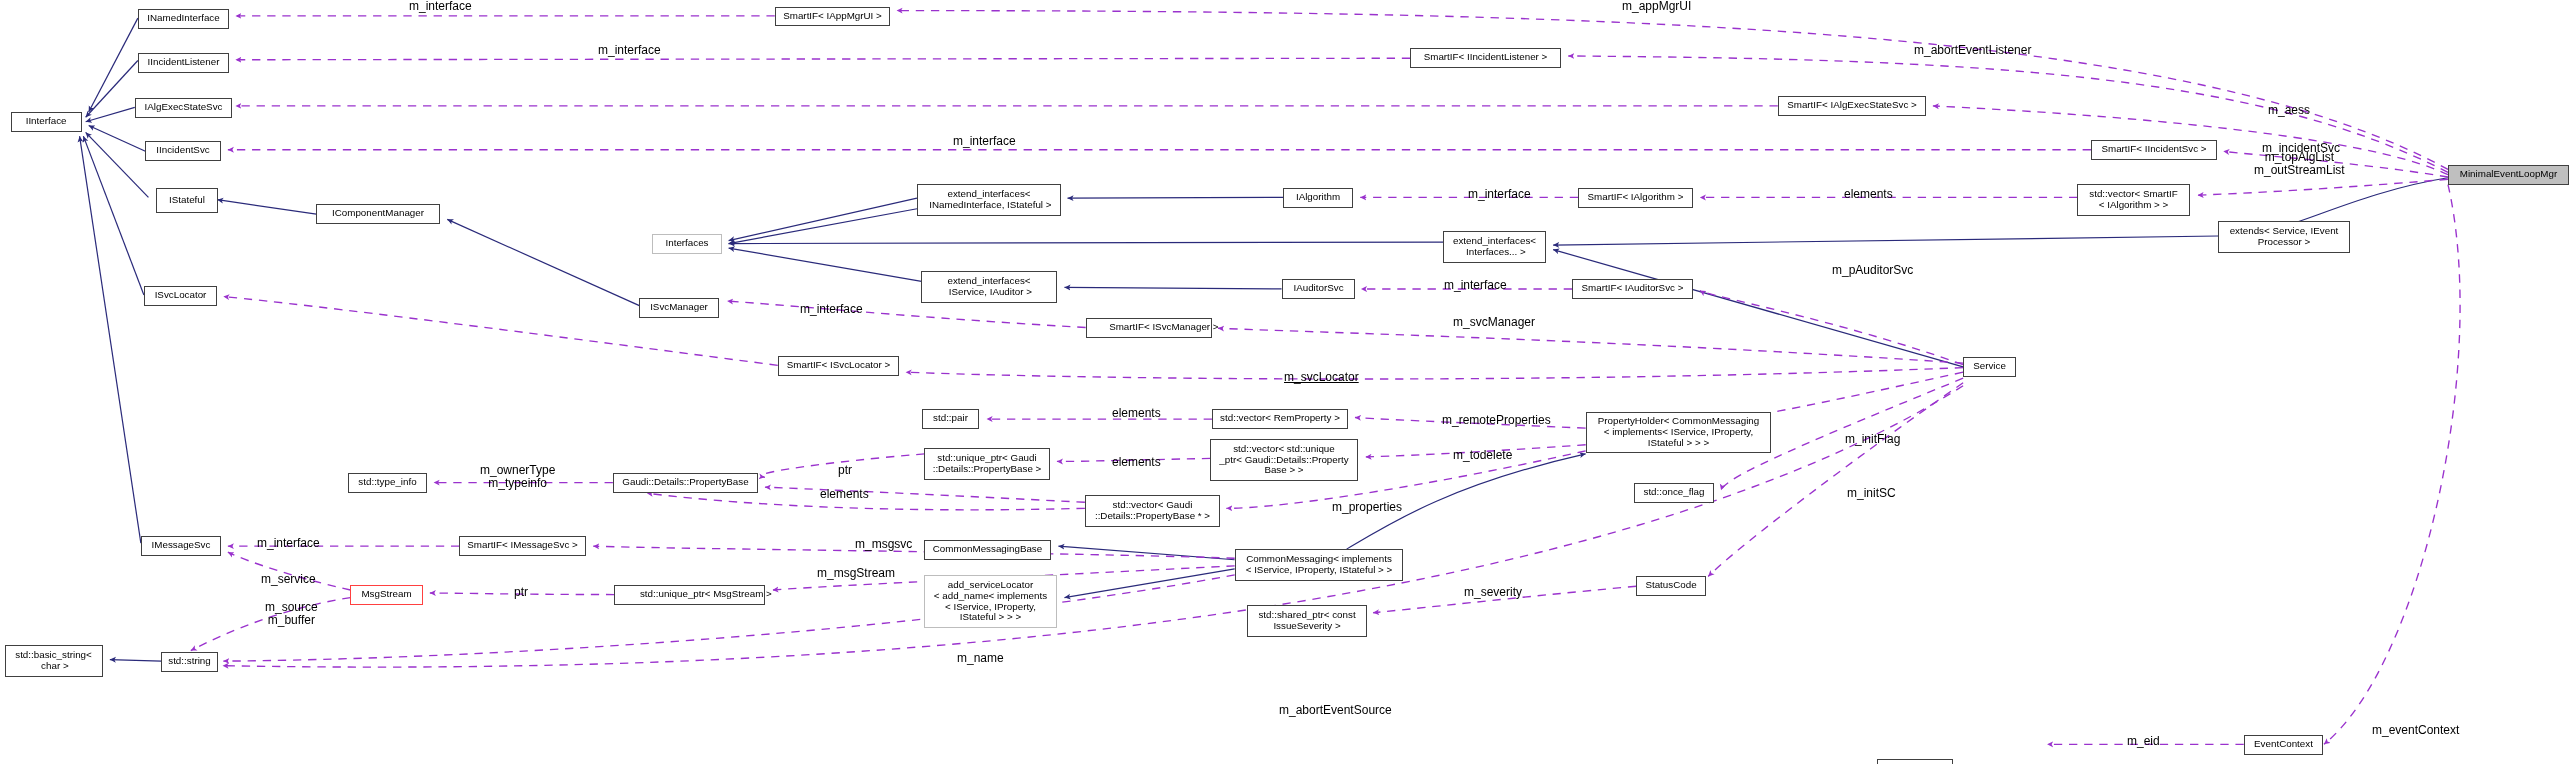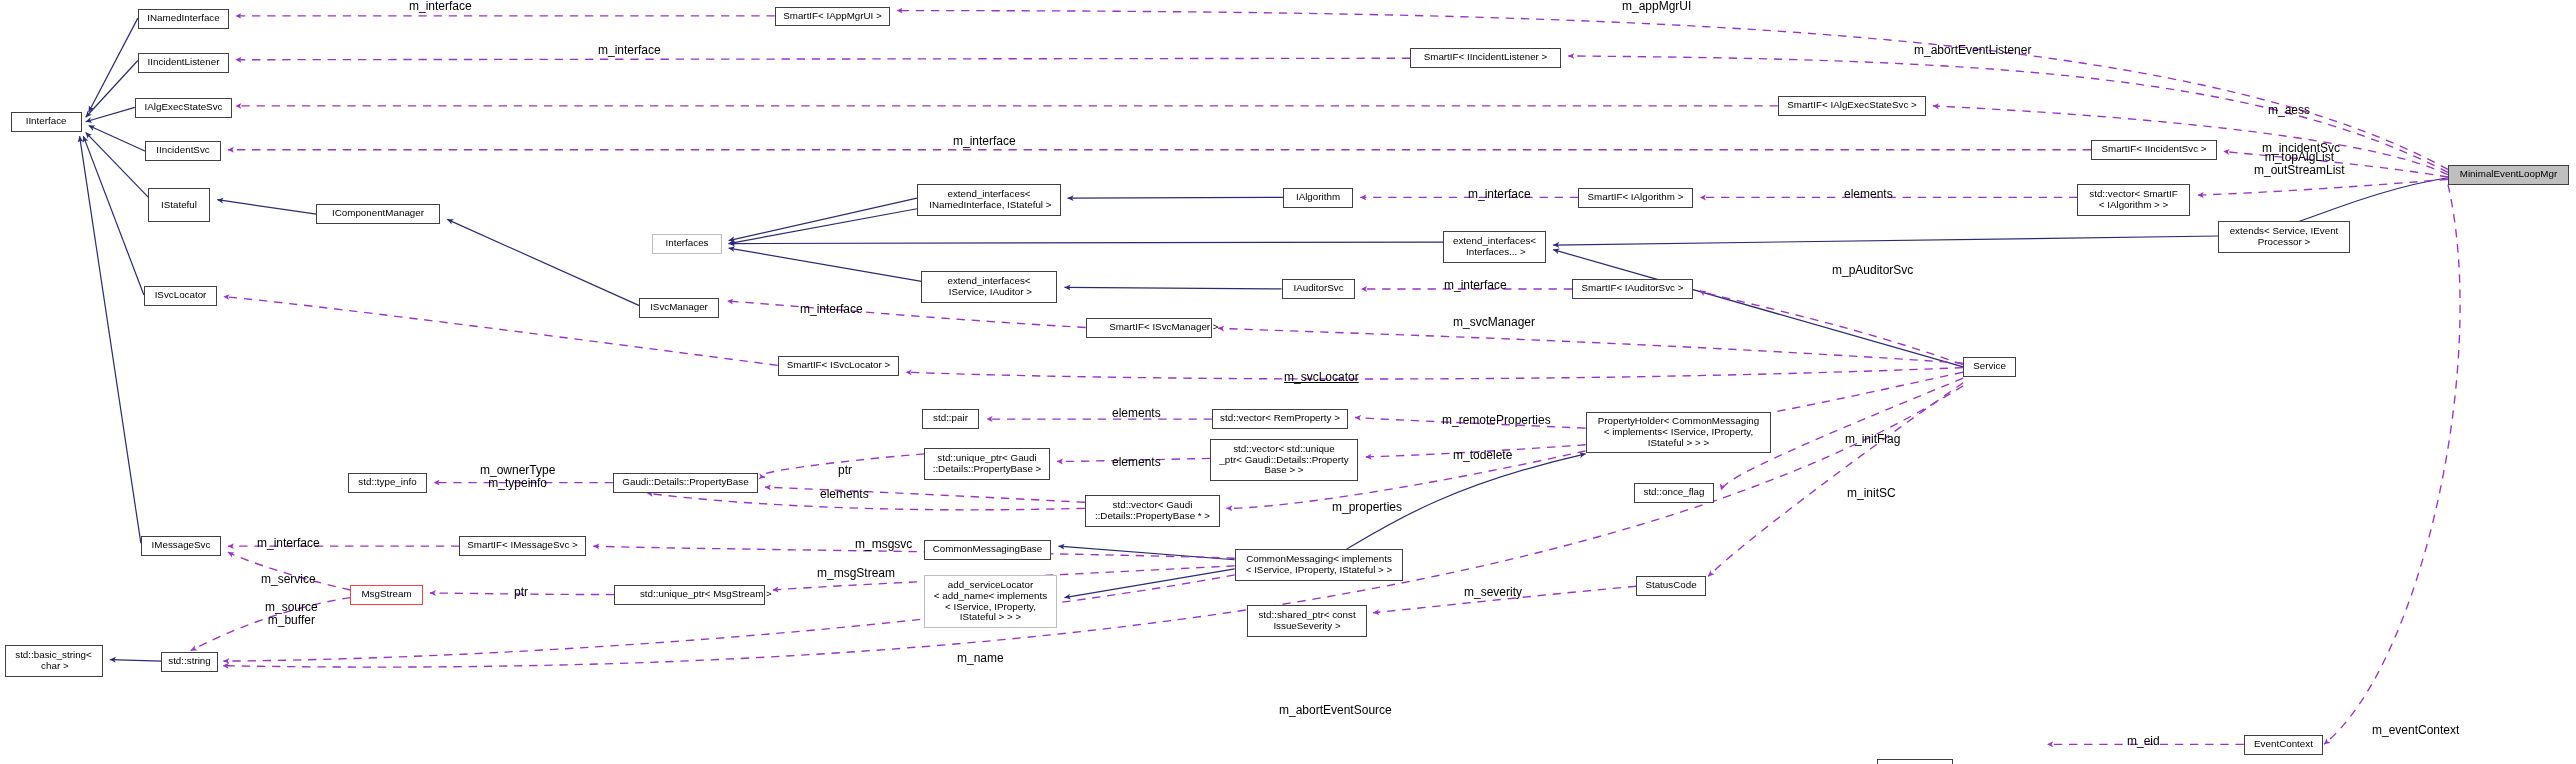--- a/index.html
+++ b/index.html
@@ -98,21 +98,21 @@
       <path d="M3236,244 C3290,480 3200,880 3072,984"></path>
     </g>
   </svg>
 
   <div id="nodes">
       <div class="node dark" style="left: 10.6px; top: 112px; width: 71px; height: 19.7px;">IInterface</div>
       <div class="node dark" style="left: 138px; top: 9px; width: 91px; height: 19.7px;">INamedInterface</div>
       <div class="node dark" style="left: 138px; top: 53px; width: 91px; height: 19.7px;">IIncidentListener</div>
       <div class="node dark" style="left: 135px; top: 98px; width: 97px; height: 19.7px;">IAlgExecStateSvc</div>
       <div class="node dark" style="left: 145px; top: 141px; width: 76px; height: 19.7px;">IIncidentSvc</div>
-      <div class="node dark" style="left: 148px; top: 188px; width: 62px; height: 34px;">IStateful</div>
+      <div class="node dark" style="left: 156px; top: 188px; width: 62px; height: 25px;">IStateful</div>
       <div class="node dark" style="left: 144px; top: 286px; width: 73px; height: 19.7px;">ISvcLocator</div>
       <div class="node dark" style="left: 141px; top: 536px; width: 80px; height: 19.7px;">IMessageSvc</div>
       <div class="node dark" style="left: 316px; top: 204px; width: 124px; height: 19.7px;">IComponentManager</div>
       <div class="node dark" style="left: 639px; top: 298px; width: 80px; height: 19.7px;">ISvcManager</div>
       <div class="node light" style="left: 652px; top: 234px; width: 70px; height: 19.7px;">Interfaces</div>
       <div class="node dark" style="left: 917px; top: 184px; width: 144px; height: 32px;">extend_interfaces&lt;
  INamedInterface, IStateful &gt;</div>
       <div class="node dark" style="left: 921px; top: 271px; width: 136px; height: 32px;">extend_interfaces&lt;
  IService, IAuditor &gt;</div>
       <div class="node dark" style="left: 1443px; top: 231px; width: 103px; height: 32px;">extend_interfaces&lt;

